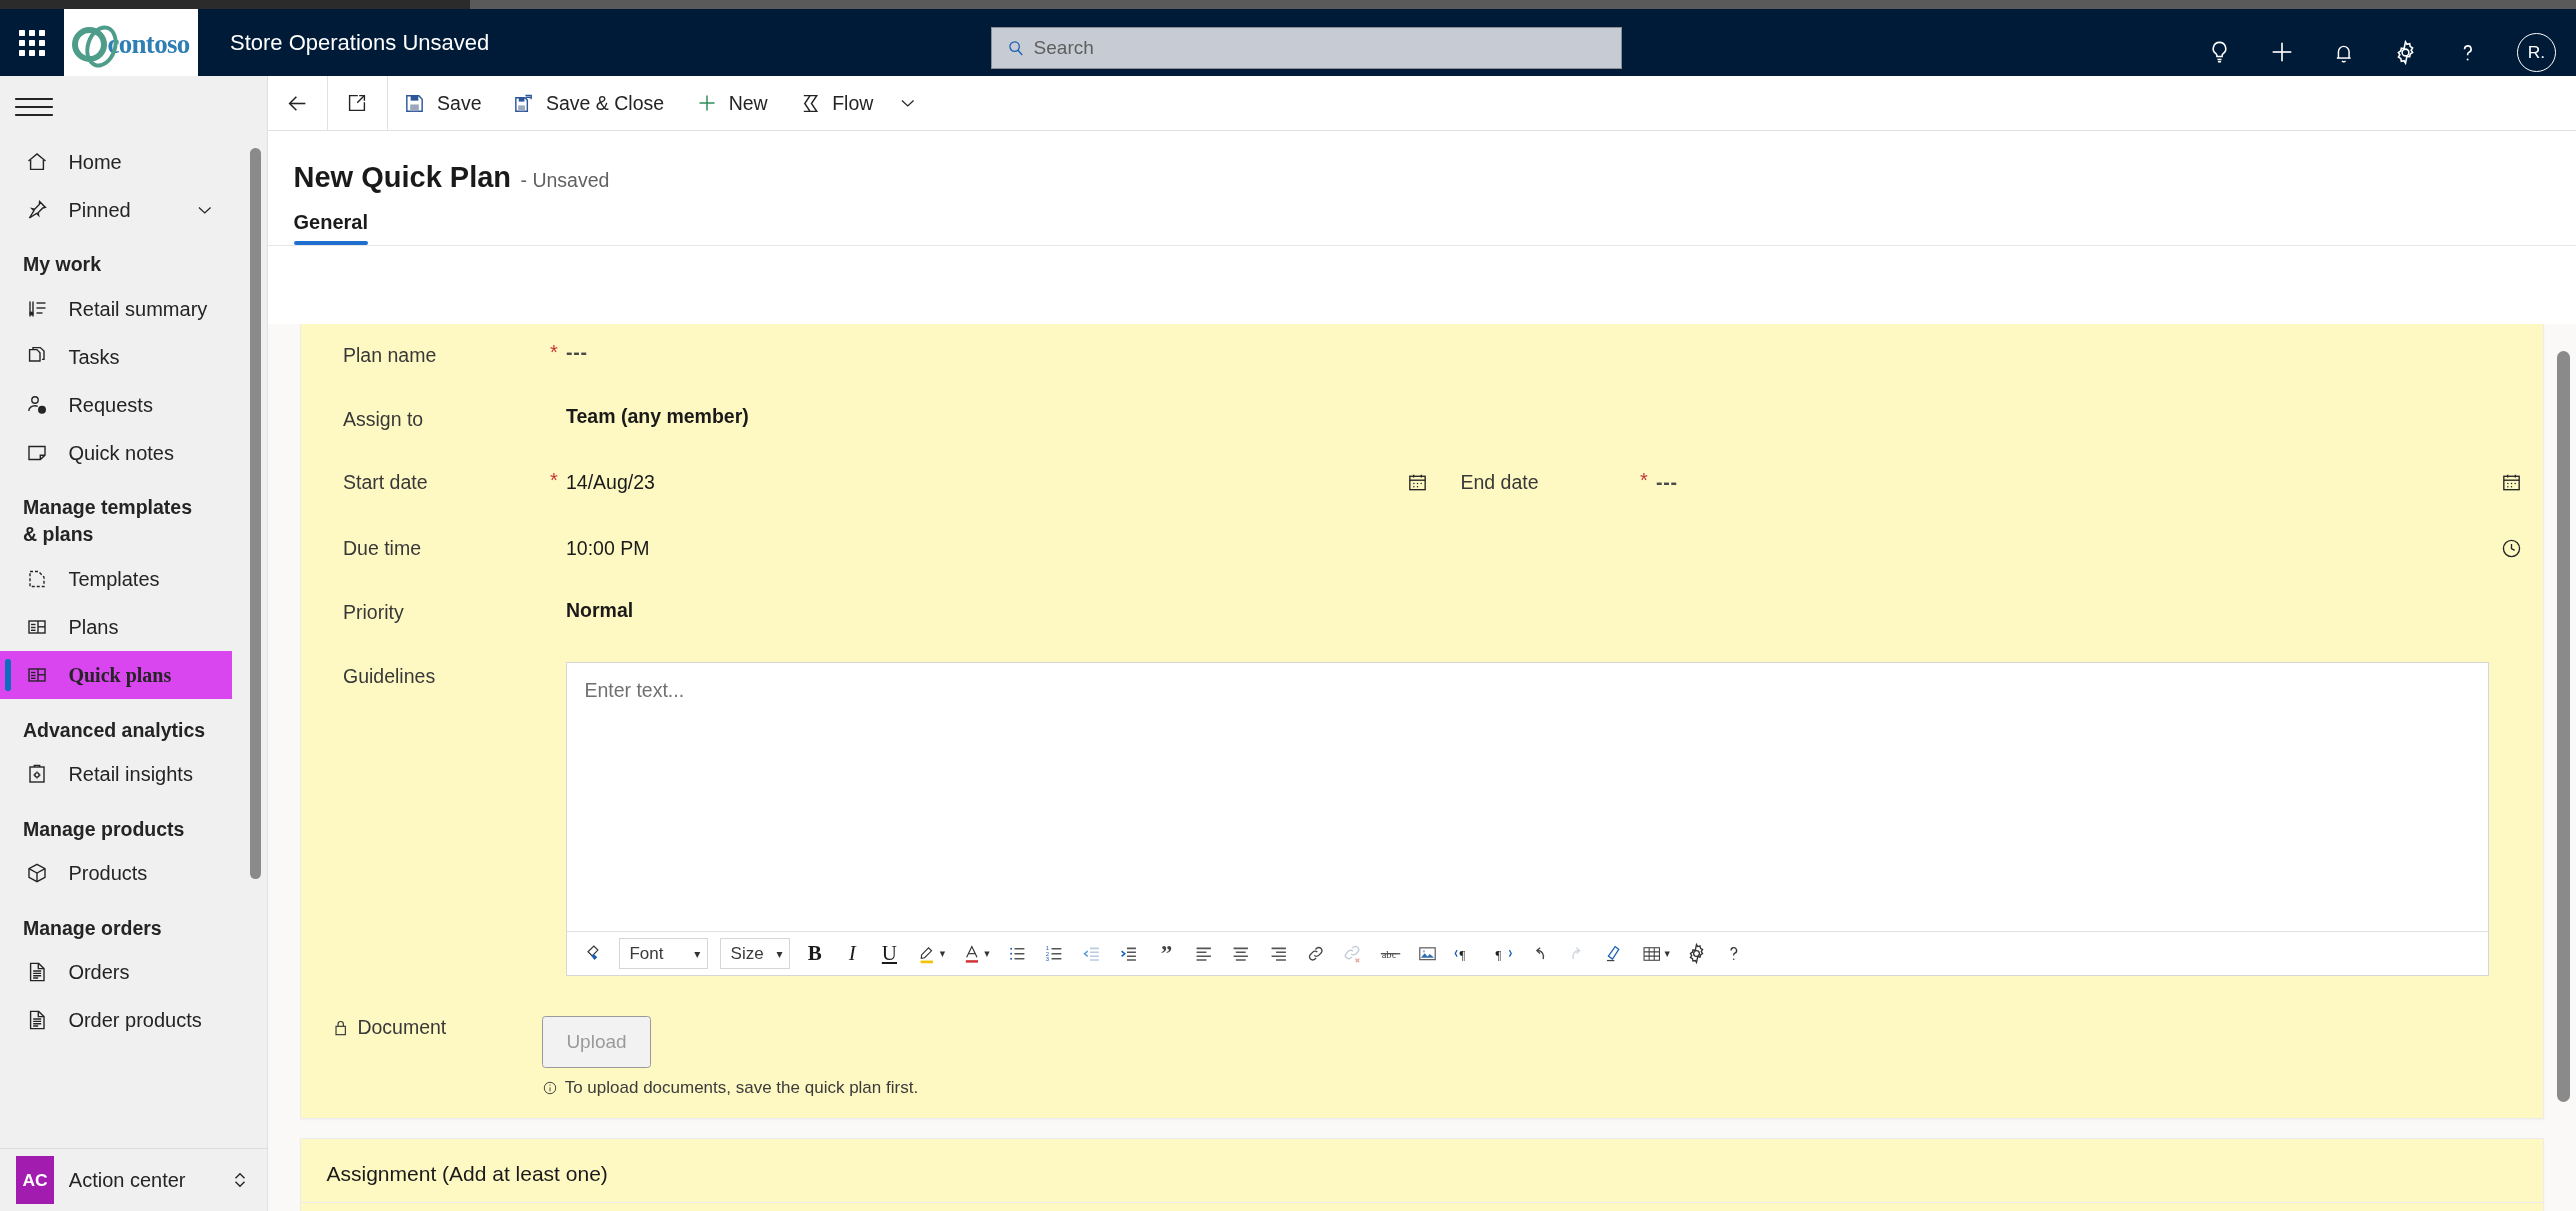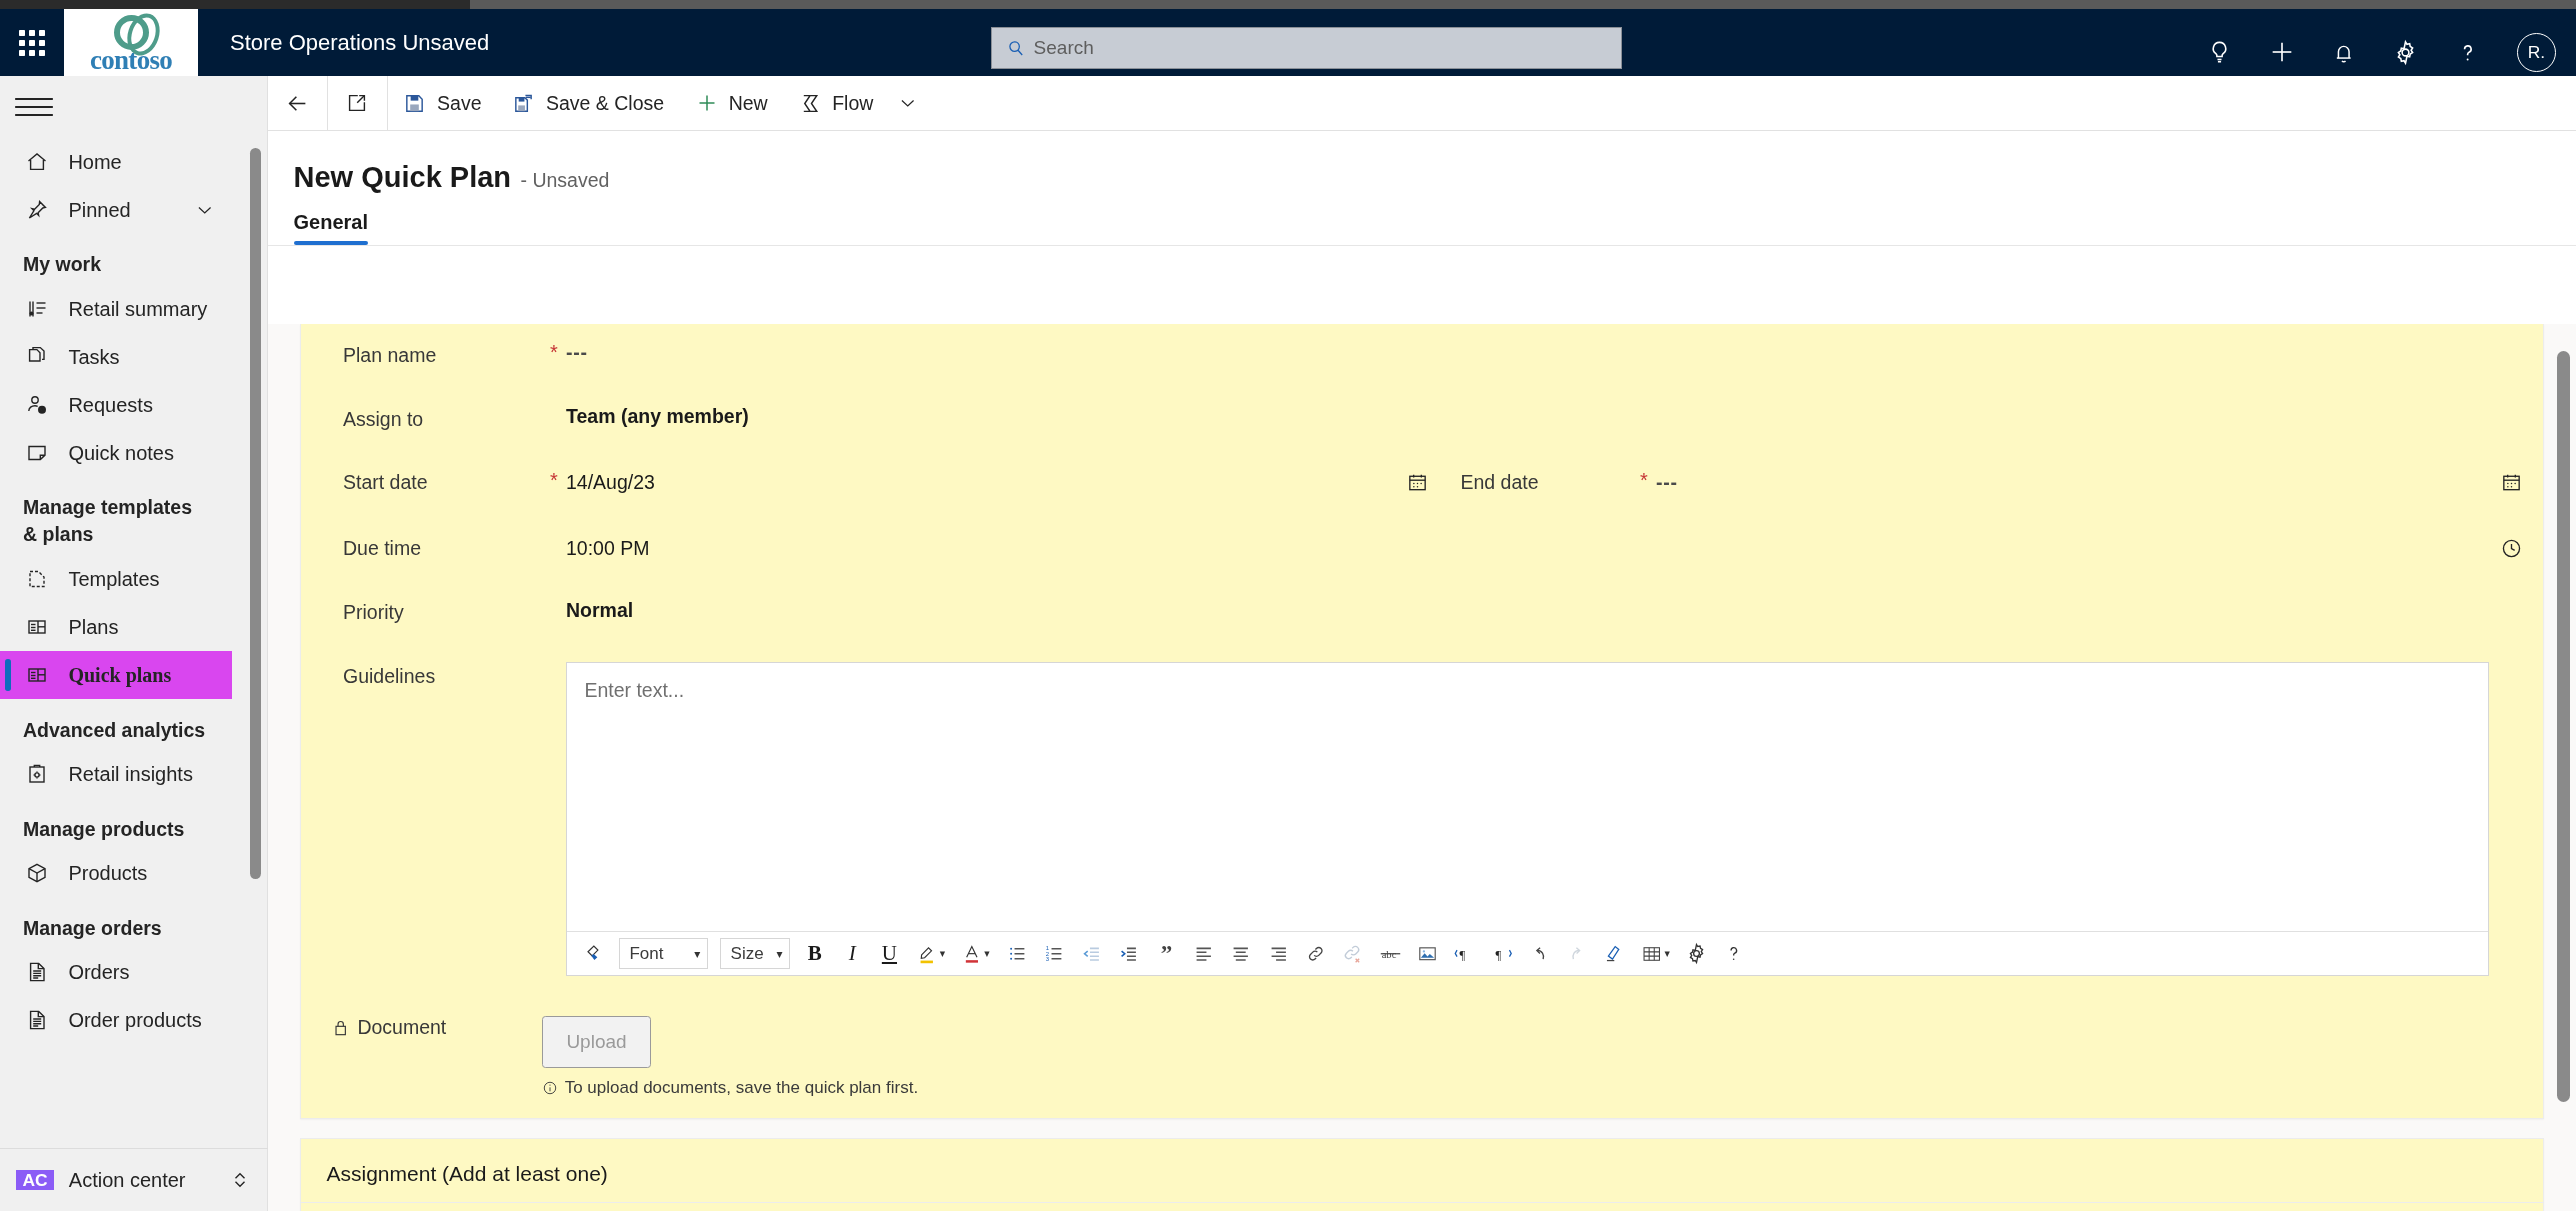--- a/index.html
+++ b/index.html
@@ -22,21 +22,21 @@
   }
   .waffle {
     width:64px; height:67px; display:flex; align-items:center; justify-content:center;
     cursor:pointer;
   }
   .waffle-grid { display:grid; grid-template-columns:repeat(3,5.4px); grid-template-rows:repeat(3,5.4px); gap:4.7px; }
   .waffle-grid i { width:5.4px; height:5.4px; background:#ffffff; border-radius:0.7px; display:block; }
 
   .brand-logo {
     width:134px; height:67px; background:#ffffff;
-    display:flex; flex-direction:column; align-items:center; justify-content:center;
+    display:flex; flex-direction:row; align-items:center; justify-content:center;
     padding-top:1.3px;
   }
   .brand-logo .ring {
     width:35px; height:35px; border:6px solid #4e9c8a; border-radius:50%;
     margin-bottom:-2.7px; position:relative;
   }
   .brand-logo .ring::after{
     content:""; position:absolute; left:8px; top:-8px; width:23px; height:35px;
     border:4.7px solid #4e9c8a; border-radius:50%; transform:rotate(18deg);
   }
@@ -99,21 +99,21 @@
   .nav-scrollbar {
     position:absolute; left:250px; top:72px; width:10.7px; height:731px;
     background:#8a8a8a; border-radius:5.4px;
   }
 
   .nav-footer {
     position:absolute; bottom:0; left:0; width:268px; height:63px;
     border-top:0.7px solid #dcdcdc; display:flex; align-items:center; padding:0 16px; gap:14.8px; cursor:pointer;
   }
   .ac-badge {
-    width:38px; height:20px; background:#8b5cf6; color:#fff; font-size:17.4px; font-weight:700;
+    width:38px; height:48px; background:#a21caf; color:#fff; font-size:17.4px; font-weight:700;
     display:flex; align-items:center; justify-content:center; flex:none;
   }
   .nav-footer .lbl { font-size:20px; color:#242424; }
   .nav-footer .updown { margin-left:auto; }
 
   
   .main { position:absolute; top:76px; left:268px; width:2308px; height:1135px; background:#ffffff; }
 
   .cmdbar {
     height:55px; display:flex; align-items:center; border-bottom:0.7px solid #e1e1e1; background:#ffffff;

